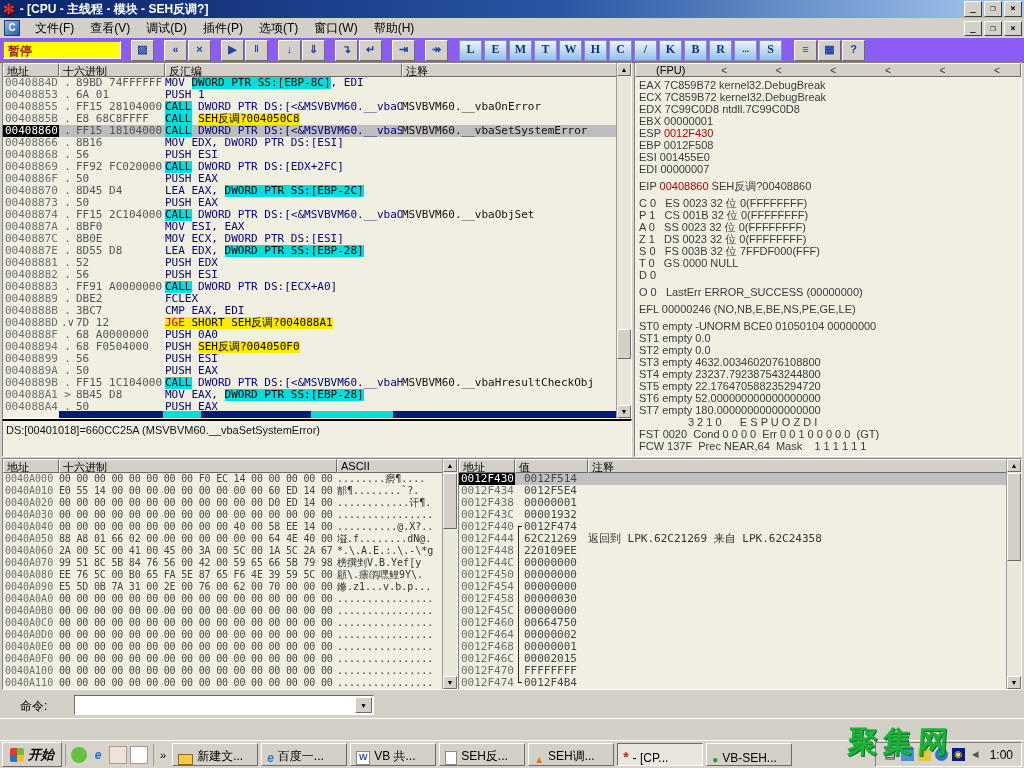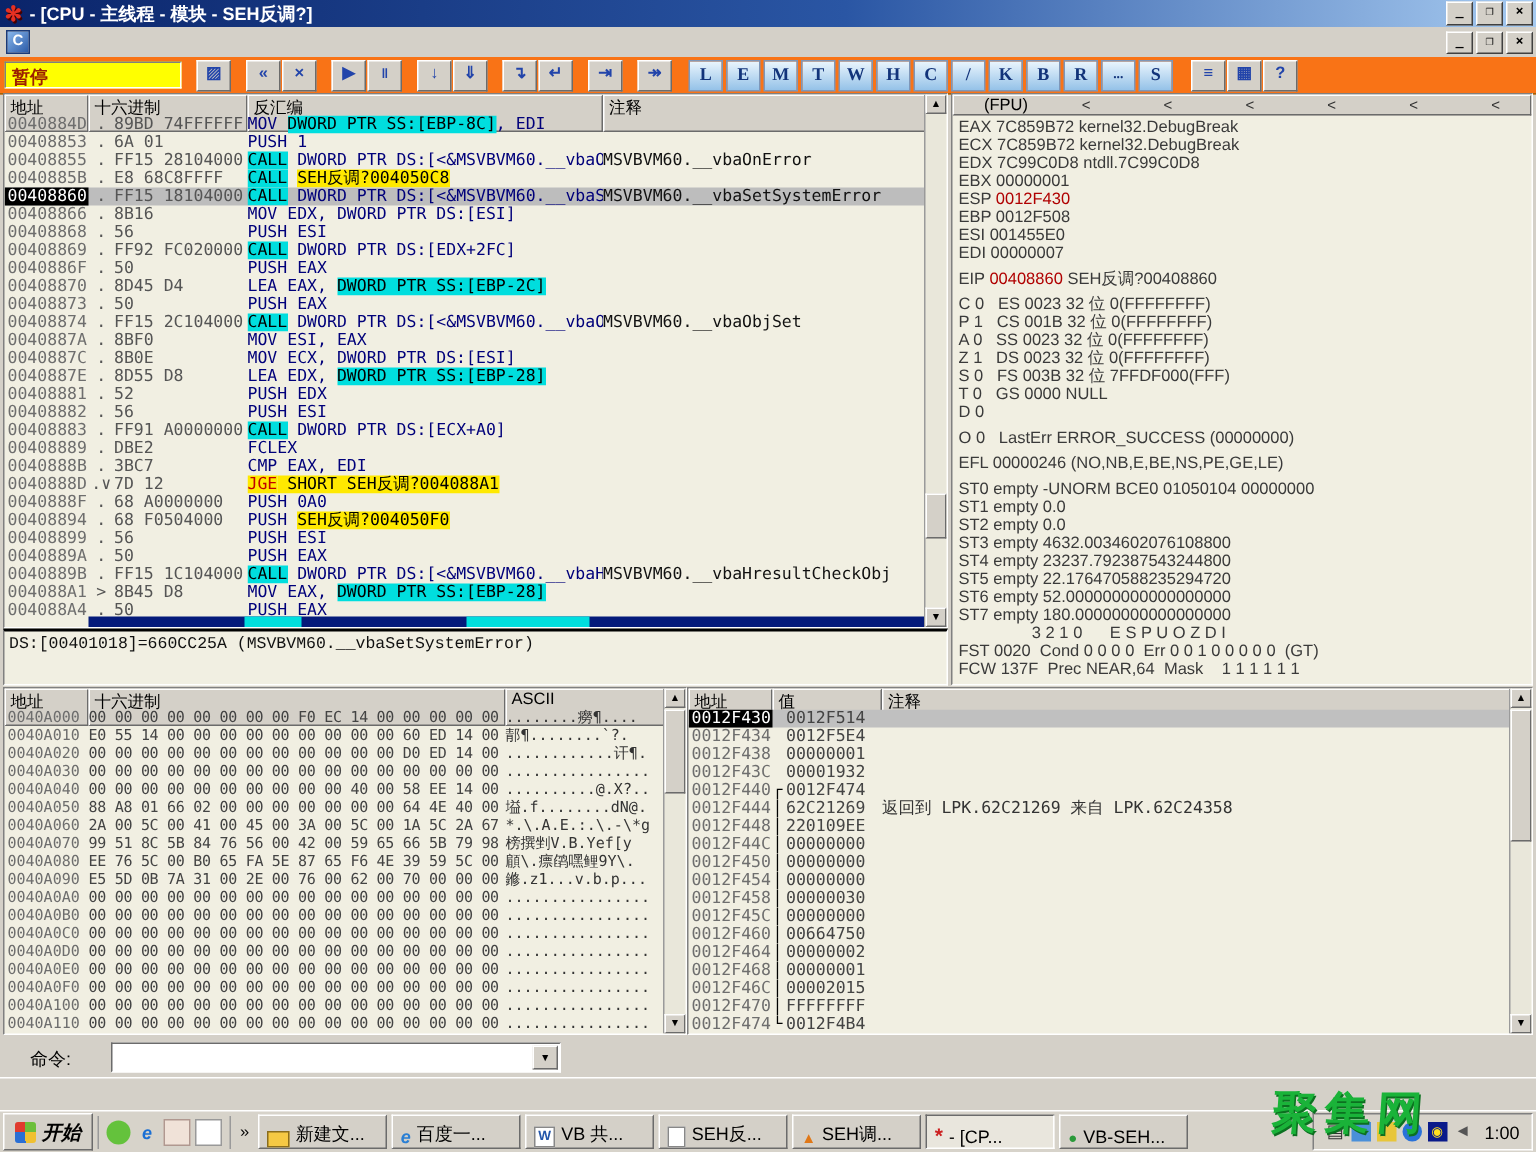--- a/index.html
+++ b/index.html
@@ -9,31 +9,31 @@
   .titlebar{position:absolute;left:0;top:0;width:1024px;height:18px;background:linear-gradient(90deg,#0a246a 0%,#2a56a4 55%,#a6caf0 100%);color:#fff;font-weight:bold;font-size:12px;display:flex;align-items:center;padding-left:3px;box-sizing:border-box}
   .app-ic{color:#e63022;font-size:14px;margin-right:5px;font-weight:bold;text-shadow:1px 1px 0 #400}
   .winbtns{margin-left:auto;display:flex;margin-right:2px}
   .winbtn{width:16px;height:14px;margin-left:2px;background:#d4d0c8;border:1px solid;border-color:#fff #404040 #404040 #fff;color:#000;font-size:9px;line-height:12px;text-align:center;font-family:"DejaVu Sans Mono",monospace;font-weight:bold}
   
   .menubar{position:absolute;left:0;top:18px;width:1024px;height:20px;background:#d4d0c8;display:flex;align-items:center;font-size:12px;color:#000;border-bottom:1px solid #aaa}
   .mdi-ic{width:14px;height:14px;background:linear-gradient(135deg,#8ab8ec,#2a5aa8);color:#fff;font-size:10px;font-weight:bold;text-align:center;line-height:14px;margin:0 7px 0 4px;border:1px solid #1a3a78}
   .menu-item{padding:2px 8px}
   .winbtns.child .winbtn{height:13px}
   
-  .toolbar{position:absolute;left:0;top:38px;width:1024px;height:24px;background:#f97316;display:flex;align-items:center;border-bottom:1px solid #a16207}
+  .toolbar{position:absolute;left:0;top:38px;width:1024px;height:24px;background:#8b5cf6;display:flex;align-items:center;border-bottom:1px solid #a16207}
   .status{width:118px;height:18px;background:#ffff00;border:1px solid;border-color:#808080 #fff #fff #808080;color:#9c2000;font-size:12px;font-weight:bold;padding:1px 4px;box-sizing:border-box;margin-left:3px}
   .tbgroup{display:flex;margin-left:10px}
   .tb{width:21px;height:19px;margin-right:1px;background:#d4d0c8;border:1px solid;border-color:#fff #6b6b6b #6b6b6b #fff;color:#2244aa;font-size:11px;text-align:center;line-height:17px;font-weight:bold}
   .tb.gap{margin-left:9px}
   .lb{width:21px;height:19px;background:linear-gradient(#eaf5fd,#95c2e8);border:1px solid #7e96b8;color:#12337a;font-family:"Liberation Serif",serif;font-weight:bold;font-size:12px;line-height:17px;text-align:center;margin-right:2px}
   
   .panel{position:absolute;background:#f1efe2;border:1px solid;border-color:#808080 #fff #fff #808080;box-sizing:border-box;overflow:hidden}
-  .phead{position:absolute;left:0;top:0;display:flex;height:25px;background:#d4d0c8;font-size:11px;color:#000}
+  .phead{position:absolute;left:0;top:0;display:flex;height:14px;background:#d4d0c8;font-size:11px;color:#000}
   .phcell{border:1px solid;border-color:#fff #6b6b6b #6b6b6b #fff;padding:0 3px;box-sizing:border-box;overflow:hidden;white-space:nowrap}
-  .mono{font-family:Liberation Mono, monospace}
+  .mono{font-family:Liberation Sans, sans-serif}
   
   .disasm{left:2px;top:62px;width:630px;height:357px}
   .drows{position:absolute;left:0;top:14px;right:14px;bottom:0;overflow:hidden}
   .drow{display:flex;height:12px;line-height:12px;font-size:11px;font-family:"DejaVu Sans Mono",monospace;white-space:pre}
   .d-addr{width:56px;color:#6e6e6e;padding-left:2px;box-sizing:border-box;overflow:hidden}
   .d-mark{width:17px;color:#555;text-align:center;overflow:hidden}
   .d-hex{width:89px;color:#555;overflow:hidden}
   .d-dis{width:237px;color:#00007a;overflow:hidden}
   .d-com{flex:1;color:#111;overflow:hidden}
   .drow.sel{background:#bdbdbd}
@@ -125,20 +125,29 @@
     <span>- [CPU - 主线程 - 模块 - SEH反调?]</span>
     <span class="winbtns">
       <span class="winbtn">_</span>
       <span class="winbtn">❐</span>
       <span class="winbtn">×</span>
     </span>
   </div>
 
   <div class="menubar">
     <span class="mdi-ic">C</span>
+    <div id="menu" style="display:flex">
+        <span class="menu-item">文件(F)</span>
+        <span class="menu-item">查看(V)</span>
+        <span class="menu-item">调试(D)</span>
+        <span class="menu-item">插件(P)</span>
+        <span class="menu-item">选项(T)</span>
+        <span class="menu-item">窗口(W)</span>
+        <span class="menu-item">帮助(H)</span>
+      </div>
     <span class="winbtns child">
       <span class="winbtn">_</span>
       <span class="winbtn">❐</span>
       <span class="winbtn">×</span>
     </span>
   </div>
 
   <div class="toolbar">
     <div class="status">暂停</div>
     <div id="tbtns" class="tbgroup">

